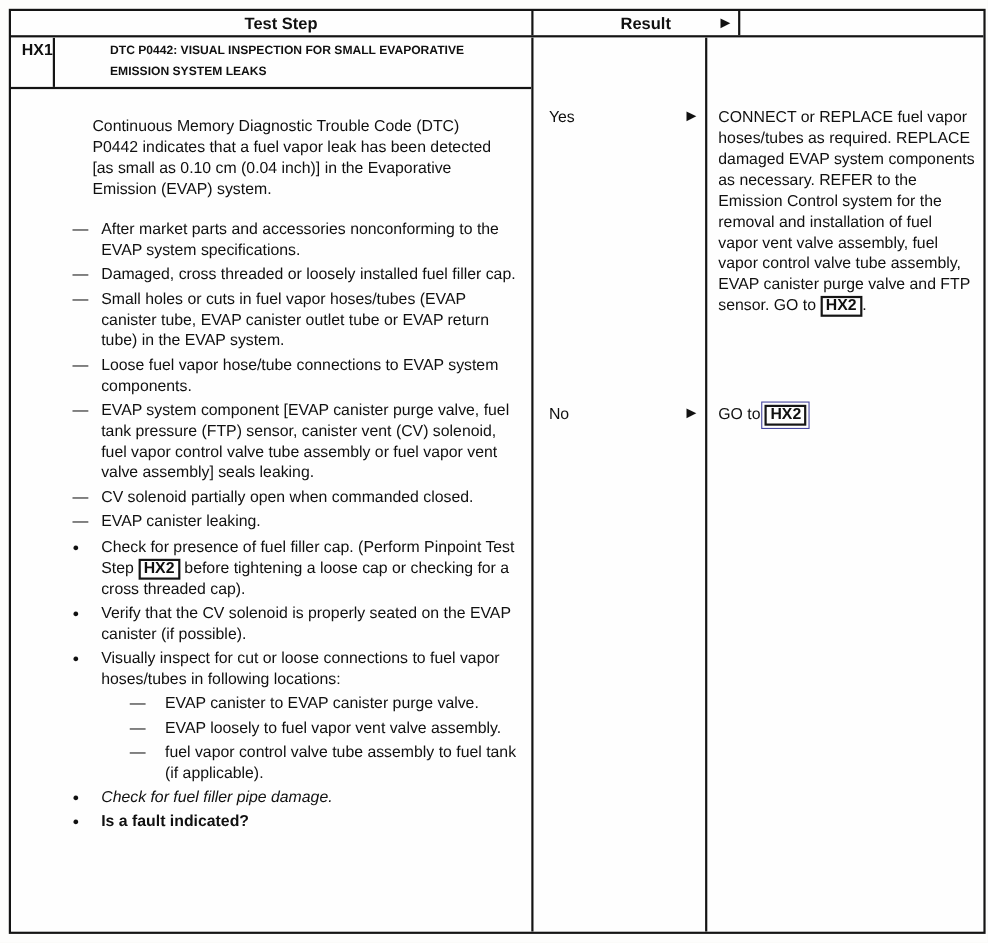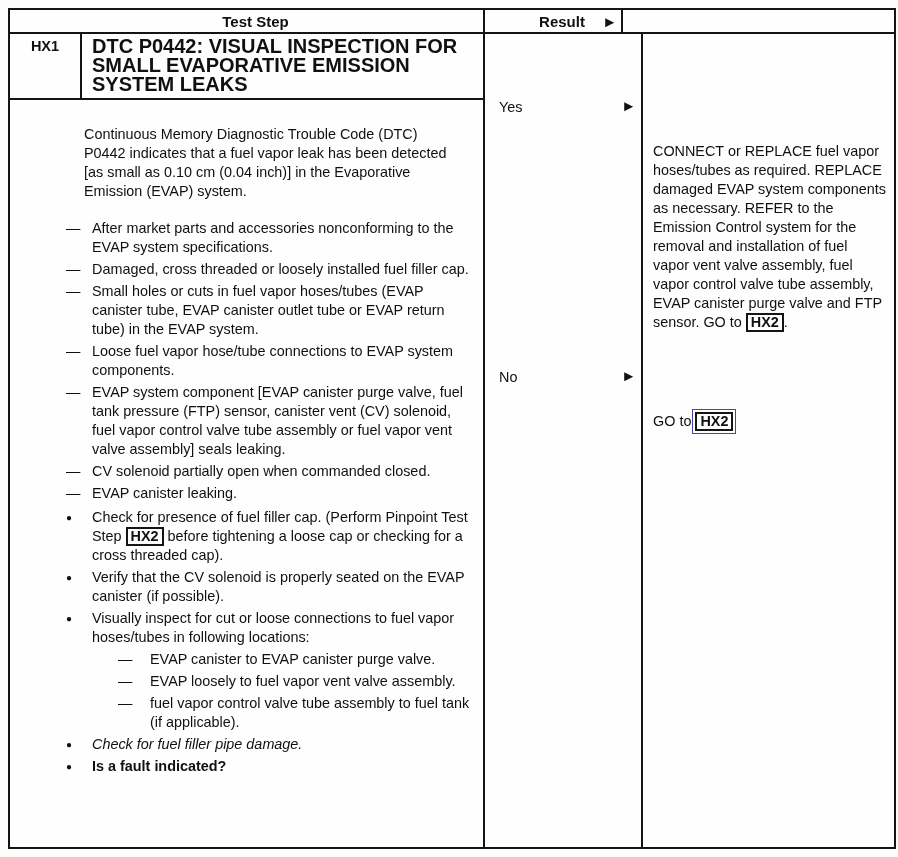--- a/index.html
+++ b/index.html
@@ -13,30 +13,30 @@
   .pt-table {
     width:888px; height:841px;
     border:2px solid #141414;
     display:flex; flex-direction:column;
     background:#fefefe;
   }
   
   .pt-header { display:flex; flex:0 0 24px; border-bottom:2px solid #141414; font-weight:bold; font-size:15px; }
   .hcell { display:flex; align-items:center; justify-content:center;padding-left:18px; }
   .h-test { width:475px; border-right:2px solid #141414; }
-  .h-result { width:138px; border-right:2px solid #141414; position:relative;align-items:center; }
+  .h-result { width:188px; border-right:2px solid #141414; position:relative;align-items:center; }
   .h-result .arrow { position:absolute; right:4px; top:50%; transform:translateY(-50%); }
   .h-action { flex:1; }
   .arrow { font-size:15px; line-height:1; color:#111; }
   
   .pt-body { flex:1; display:flex; overflow:hidden; }
   .col-test { width:475px; border-right:2px solid #141414; display:flex; flex-direction:column; overflow:hidden; }
   .step-row { display:flex; border-bottom:2px solid #141414; flex-shrink:0; }
-  .step-id { width:72px; border-right:2px solid #141414; font-weight:bold; font-size:14.5px; padding-top:4px; text-align:center; flex-shrink:0; }
-  .step-title { flex:1; font-weight:bold; font-size:20px; line-height:19px; padding:3px 12px 4px 10px; }
+  .step-id { width:40px; border-right:2px solid #141414; font-weight:bold; font-size:14.5px; padding-top:4px; text-align:right; flex-shrink:0; }
+  .step-title { flex:1; font-weight:bold; font-size:11px; line-height:19px; padding:3px 12px 4px 10px;margin-left:40px; }
   .step-body { padding:7px 12px 0 56px; font-size:14.4px; line-height:19px; }
   .intro { margin:18px; }
   .list { margin-top:5px; }
   .item { display:flex; margin-top:3px; }
   .marker { width:26px; flex-shrink:0; }
   .marker.bullet { font-size:10px; line-height:19px; }
   .text { flex:1; }
   .sub-list { margin-left:52px; }
   .sub-list .marker { width:32px; }
   .item.italic .text { font-style:italic; }
@@ -45,21 +45,21 @@
     display:inline-block; font-weight:bold;
     border:2px solid #151515; padding:0 3px; line-height:15px;
   }
   .hx2-box.focused { outline:1.5px solid #4646a0; outline-offset:2px; }
   
   .col-result { width:158px; border-right:2px solid #141414; position:relative; font-size:14.4px; line-height:19px; }
   .result-label { position:absolute; left:14px; }
   .result-arrow { position:absolute; right:5px; }
   .pos-yes { top:64px; }
   .pos-no  { top:334px; }
-  .col-action { flex:1; position:relative; font-size:14.4px; line-height:19px;margin-top:44px; }
+  .col-action { flex:1; position:relative; font-size:14.4px; line-height:19px; }
   .action-entry { position:absolute; left:10px; right:7px; }
 </style>
 </head>
 <body>
 
 <div class="page">
   <div class="pt-table">
 
     <div class="pt-header">
       <div class="hcell h-test">Test Step</div>

